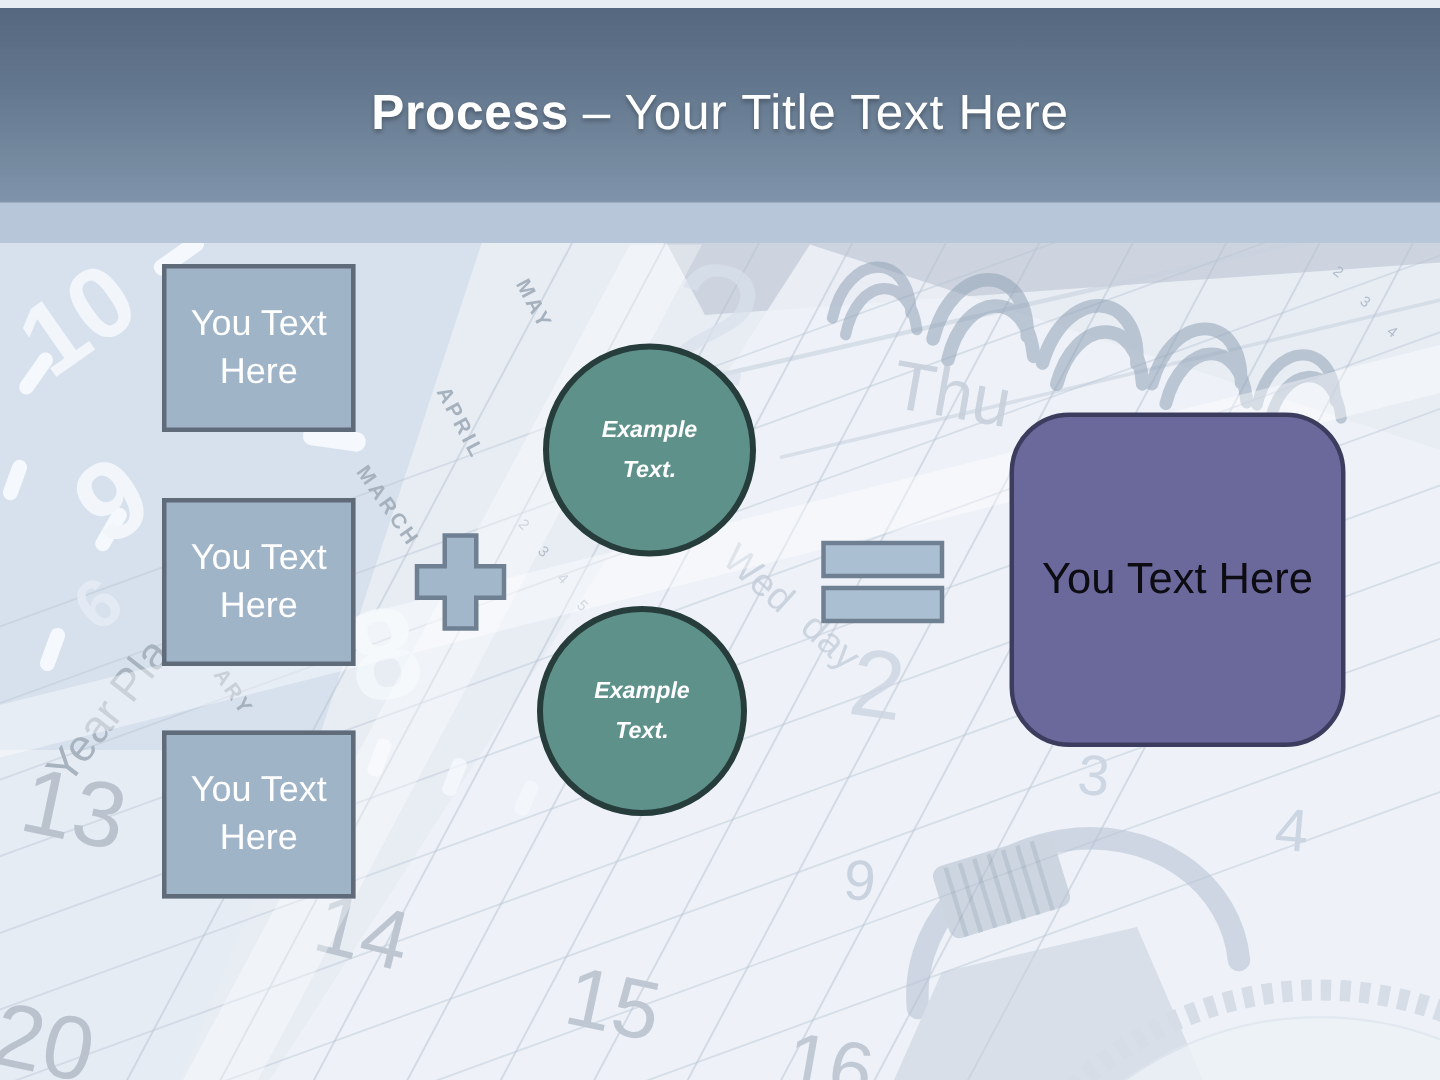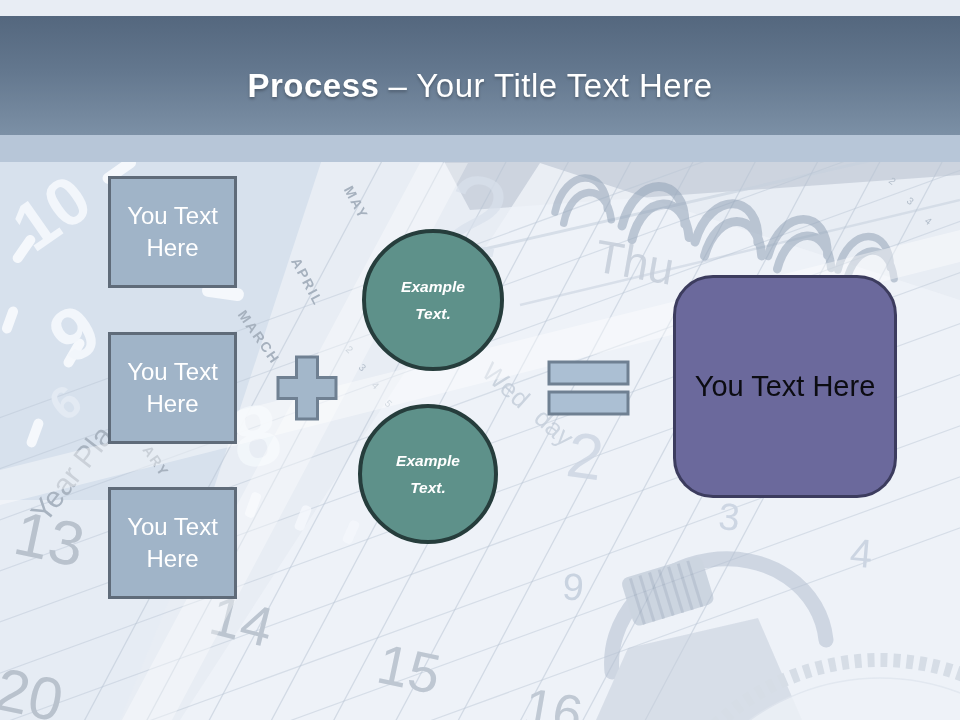--- a/index.html
+++ b/index.html
@@ -4,21 +4,21 @@
 <style>
   html,body{margin:0;padding:0;}
   body{width:960px;height:720px;overflow:hidden;font-family:"Liberation Sans",sans-serif;}
   .slide{position:relative;width:960px;height:720px;background:#e8edf4;overflow:hidden;}
   svg text{font-family:"Liberation Sans",sans-serif;}
 
   
   .bg{position:absolute;left:0;top:0;width:960px;height:720px;}
 
   
-  .title-bar{position:absolute;left:0;top:16px;width:960px;height:135px;
+  .title-bar{position:absolute;left:0;top:5px;width:960px;height:135px;
     background:linear-gradient(180deg,#54677e 0%,#63778e 40%,#75899f 75%,#8196ac 100%);
     display:flex;align-items:center;justify-content:center;}
   .title{margin:0;padding-top:4px;font-size:33px;font-weight:400;color:#ffffff;letter-spacing:.5px;
     text-shadow:0 2px 3px rgba(0,0,0,.28);}
   .title .bold{font-weight:700;margin-right:9px;}
   .accent-band{position:absolute;left:0;top:135px;width:960px;height:27px;background:#b7c6d8;}
 
   
   .tbox{position:absolute;left:108px;width:129px;height:112px;background:#a0b4c8;border:3px solid #5f6b79;
     box-sizing:border-box;display:flex;align-items:center;justify-content:center;text-align:center;

